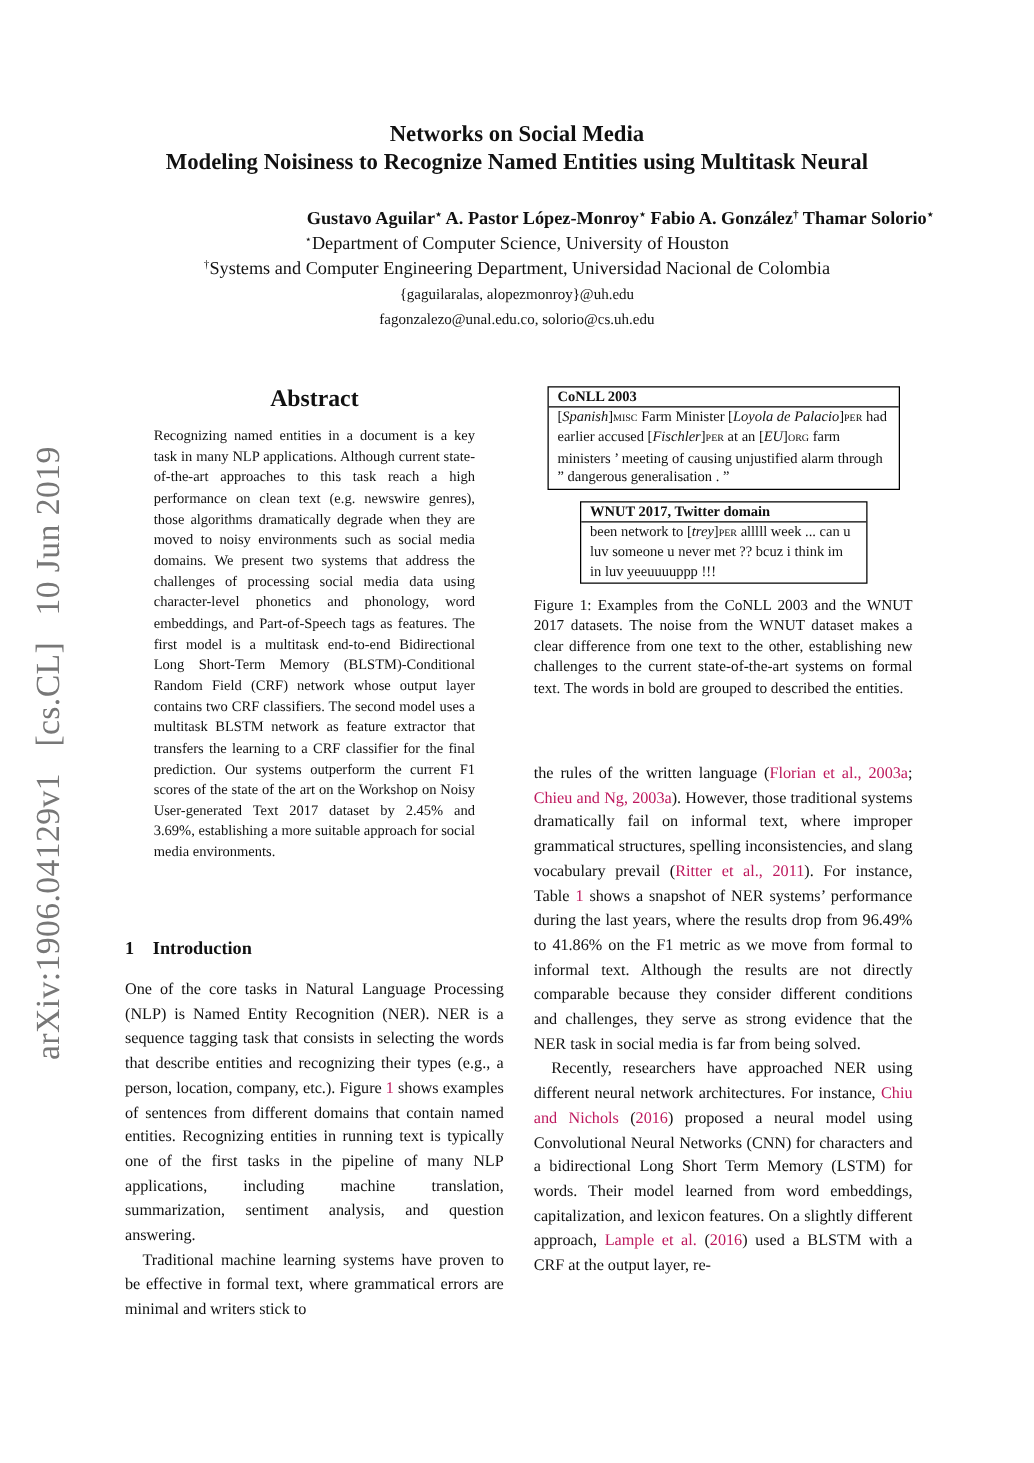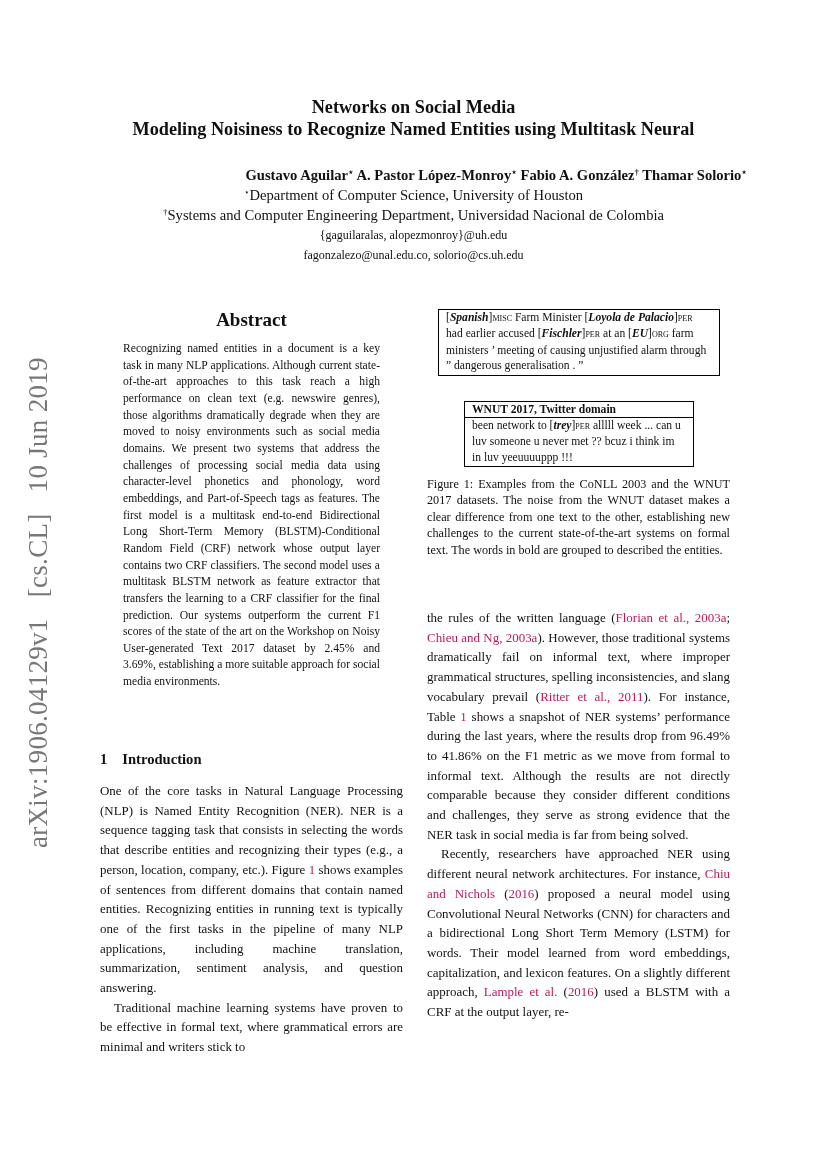--- a/index.html
+++ b/index.html
@@ -22,21 +22,21 @@
     .abs { position: absolute; left: 123px; width: 257px; top: 341px; font-size: 11.6px; line-height: 16.65px; text-align: justify; }
     .sec { position: absolute; left: 100px; top: 751px; font-weight: bold; font-size: 14.6px; }
     .sec .num { margin-right: 15px; }
     .p { margin: 0; }
     .indent { text-indent: 14px; }
     a, .link { color: #be185d; text-decoration: none; }
     .box { position: absolute; border: 1px solid #000; font-size: 11.6px; line-height: 15.4px; }
     .box .bh { font-weight: bold; padding: 0 7px; border-bottom: 1px solid #000; line-height: 15px; }
     .box .bb { padding: 0 7px 1px 7px; }
     .tag { font-size: 8px; font-variant: small-caps; text-transform: uppercase; }
-    .ent { font-weight: bold; font-style: italic; }
+    .ent { font-weight: normal; font-style: italic; }
     .cap { position: absolute; left: 427px; width: 303px; top: 476px; font-size: 12.2px; line-height: 16.4px; text-align: justify; }
   </style>
 </head>
 <body>
 
 <div class="side">
   <span>arXiv:1906.04129v1</span>
   <span>[cs.CL]</span>
   <span>10 Jun 2019</span>
 </div>
@@ -54,20 +54,21 @@
 </div>
 <div class="affil" style="top:185px;"><sup>⋆</sup><span>Department of Computer Science, University of Houston</span></div>
 <div class="affil" style="top:205px;"><sup>†</sup><span>Systems and Computer Engineering Department, Universidad Nacional de Colombia</span></div>
 <div class="affil mono" style="top:225px;">{gaguilaralas, alopezmonroy}@uh.edu</div>
 <div class="affil mono" style="top:245px;">fagonzalezo@unal.edu.co, solorio@cs.uh.edu</div>
 
 <div class="abs-h">Abstract</div>
 <div class="abs">Recognizing named entities in a document is a key task in many NLP applications. Although current state-of-the-art approaches to this task reach a high performance on clean text (e.g. newswire genres), those algorithms dramatically degrade when they are moved to noisy environments such as social media domains. We present two systems that address the challenges of processing social media data using character-level phonetics and phonology, word embeddings, and Part-of-Speech tags as features. The first model is a multitask end-to-end Bidirectional Long Short-Term Memory (BLSTM)-Conditional Random Field (CRF) network whose output layer contains two CRF classifiers. The second model uses a multitask BLSTM network as feature extractor that transfers the learning to a CRF classifier for the final prediction. Our systems outperform the current F1 scores of the state of the art on the Workshop on Noisy User-generated Text 2017 dataset by 2.45% and 3.69%, establishing a more suitable approach for social media environments.</div>
 
 <div class="box" style="left:438px; top:309px; width:280px;">
+  <div class="bh">CoNLL 2003</div>
   <div class="bb" id="conll-body"><span>[</span><span class="ent">Spanish</span><span>]</span><span class="tag">MISC</span><span> Farm Minister [</span><span class="ent">Loyola de Palacio</span><span>]</span><span class="tag">PER</span><span> had earlier accused [</span><span class="ent">Fischler</span><span>]</span><span class="tag">PER</span><span> at an [</span><span class="ent">EU</span><span>]</span><span class="tag">ORG</span><span> farm ministers ’ meeting of causing unjustified alarm through ” dangerous generalisation . ”</span></div>
 </div>
 <div class="box" style="left:464px; top:401px; width:228px;">
   <div class="bh">WNUT 2017, Twitter domain</div>
   <div class="bb" id="wnut-body"><span>been network to [</span><span class="ent">trey</span><span>]</span><span class="tag">PER</span><span> alllll week ... can u luv someone u never met ?? bcuz i think im in luv yeeuuuuppp !!!</span></div>
 </div>
 <div class="cap">Figure 1: Examples from the CoNLL 2003 and the WNUT 2017 datasets. The noise from the WNUT dataset makes a clear difference from one text to the other, establishing new challenges to the current state-of-the-art systems on formal text. The words in bold are grouped to described the entities.</div>
 
 <div class="sec">
   <span class="num">1</span><span>Introduction</span>

